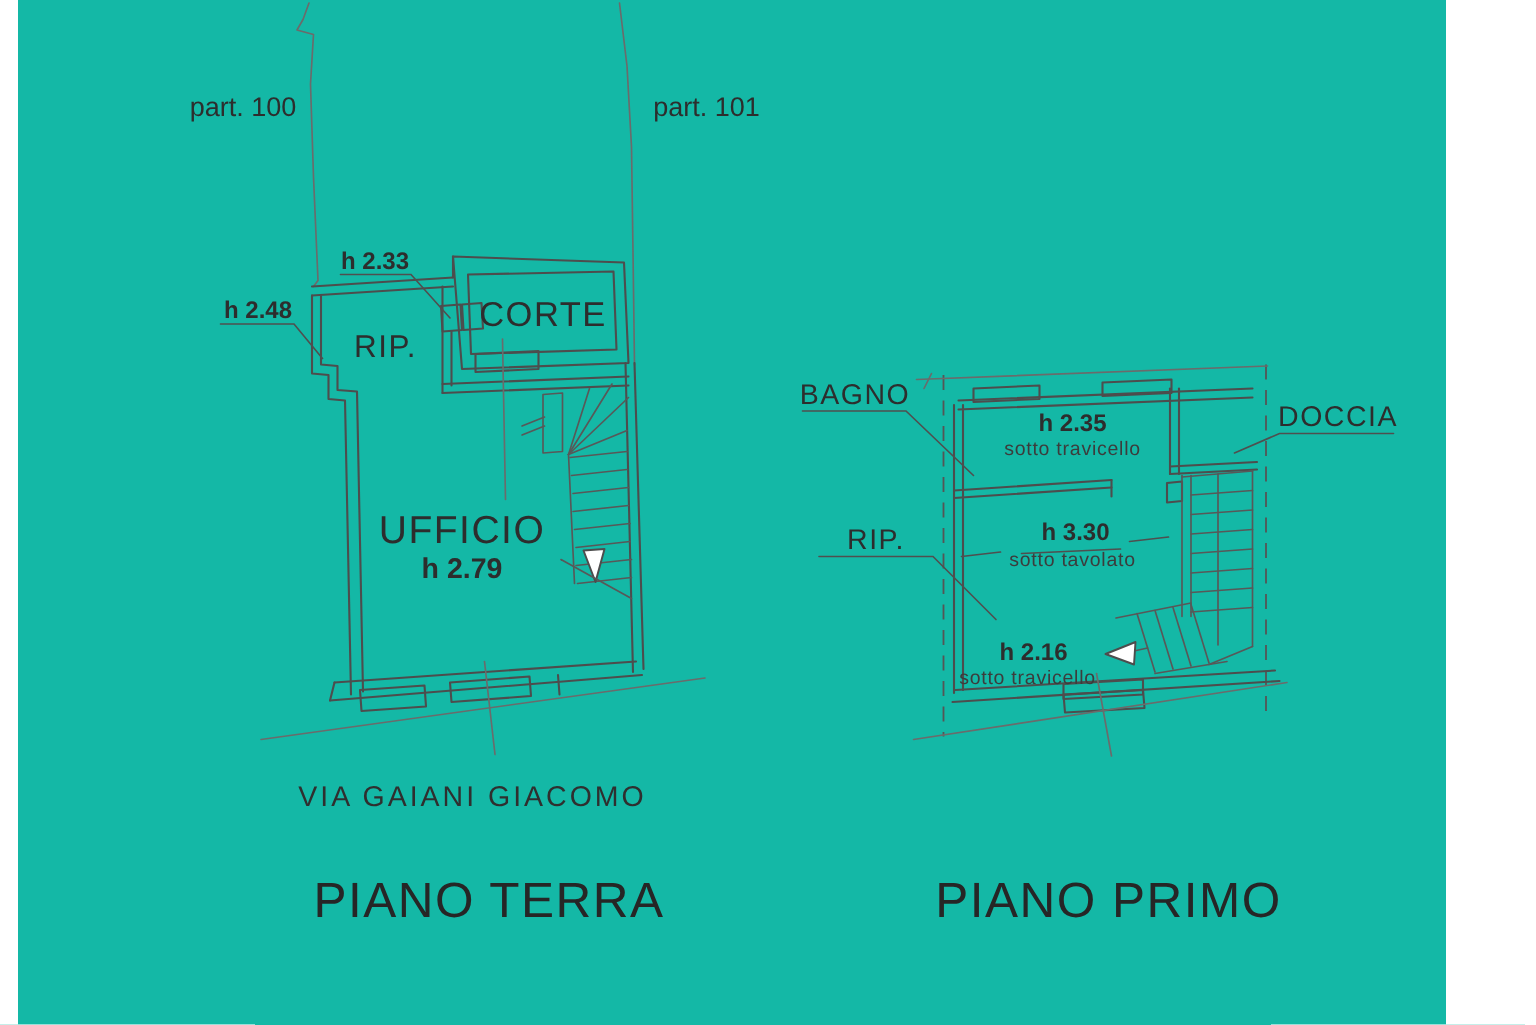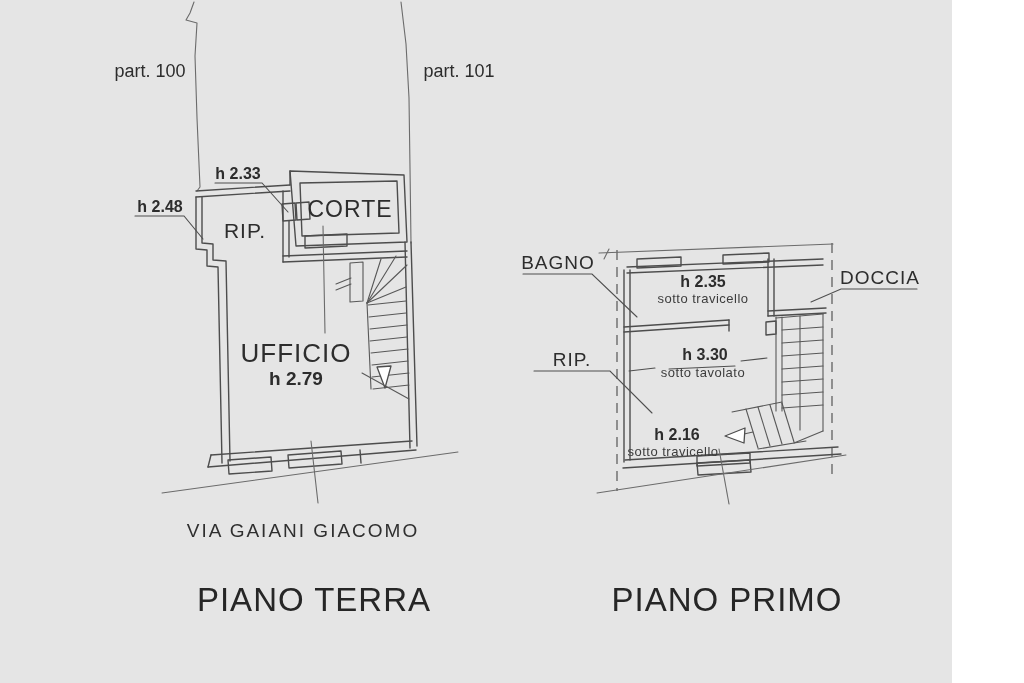--- a/index.html
+++ b/index.html
@@ -8,21 +8,22 @@
     background: #ffffff;
     width: 1024px;
     height: 683px;
     overflow: hidden;
     font-family: "Liberation Sans", sans-serif;
   }
   .sheet {
     position: relative;
     width: 952px;
     height: 683px;
-    background: #e5e5e5;
+    background: #14b8a6;
+    margin-left: 12px;
   }
   svg { display: block; }
   .thin  { fill: none; stroke: #6b6b6b; stroke-width: 1.1; stroke-linecap: round; stroke-linejoin: round; }
   .wall  { fill: none; stroke: #4d4d4d; stroke-width: 1.4; stroke-linecap: round; stroke-linejoin: round; }
   .stair { fill: none; stroke: #585858; stroke-width: 1.1; stroke-linecap: round; stroke-linejoin: round; }
   .dash  { fill: none; stroke: #555555; stroke-width: 1.2; stroke-dasharray: 10 7; }
   .lead  { fill: none; stroke: #4f4f4f; stroke-width: 1.1; stroke-linecap: round; }
   .arrowhead { fill: #ffffff; stroke: #4d4d4d; stroke-width: 1.3; stroke-linejoin: round; }
   text { fill: #2d2d2d; }
   .t-parcel  { font-size: 18px; }

